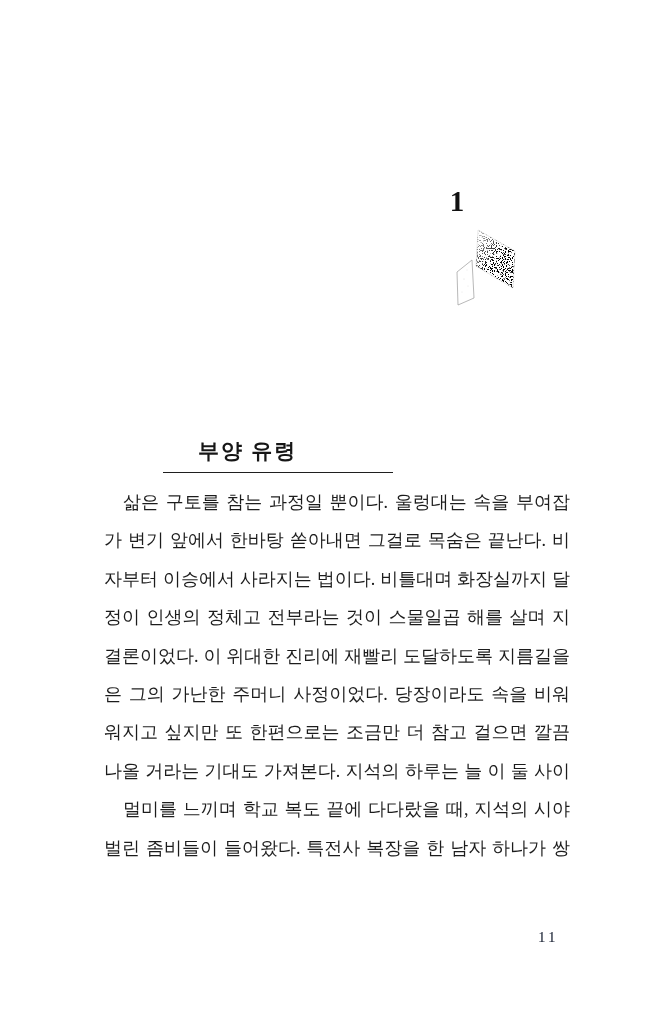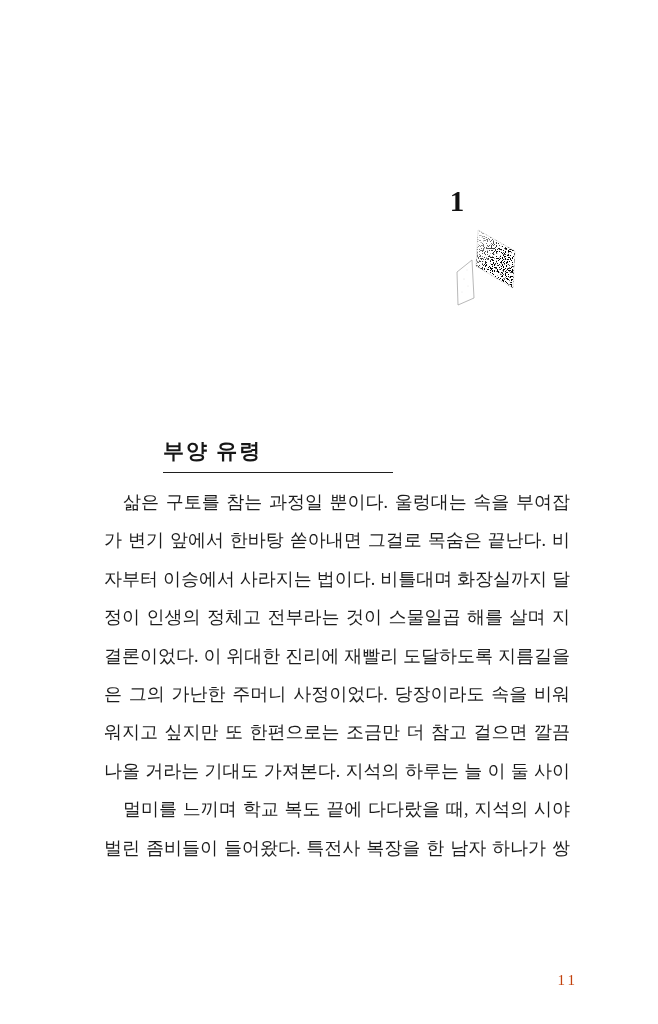--- a/index.html
+++ b/index.html
@@ -31,20 +31,21 @@
   }
   .section-title-wrap {
     position: absolute;
     left: 163px; top: 437px;
     width: 230px;
     border-bottom: 1.5px solid #1f1f1f;
     padding-bottom: 7px;
   }
   .section-title {
     display: inline-block;
+    margin-left: 35px;
     font-size: 21px;
     font-weight: 600;
     letter-spacing: 2px;
     color: #161616;
   }
   .body-text {
     position: absolute;
     left: 104px; top: 483px;
     width: 466px;
     font-size: 18px;
@@ -57,25 +58,24 @@
     text-align: justify;
     text-align-last: justify;
     overflow: hidden;
   }
   .text-line.para-start { text-indent: 19px; }
   .text-line.para-end   { text-align: left; text-align-last: left; }
   .page-number {
     position: absolute;
     left: 538px; top: 929px;
     width: 40px;
-    text-align: right;
+    text-align: left;
     font-size: 15px;
     letter-spacing: 3px;
-    color: #c2410c;
-    margin-top: 43px;
+    color: #0f172a;
   }
 </style>
 </head>
 <body>
 
 <div class="page">
 
   <div class="chapter-number">1</div>
 
   <svg class="chapter-illustration" viewBox="0 0 70 95" aria-hidden="true">

